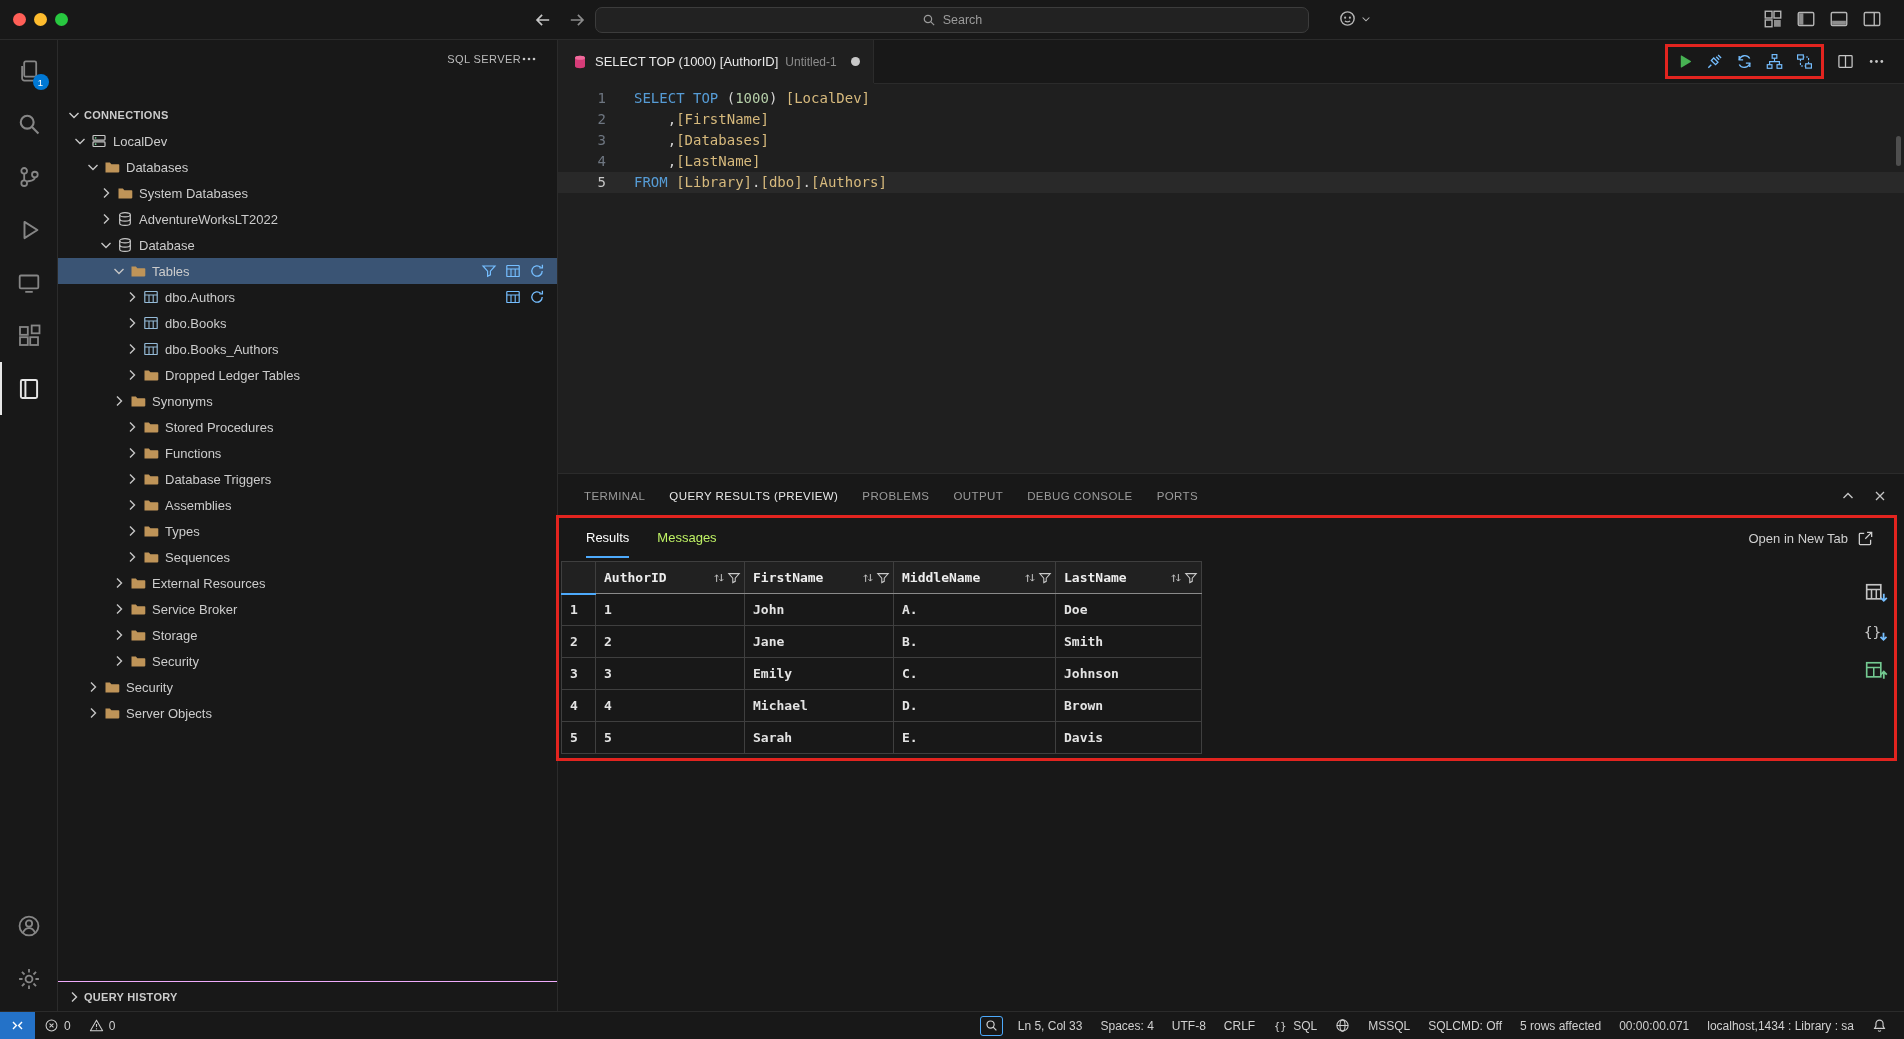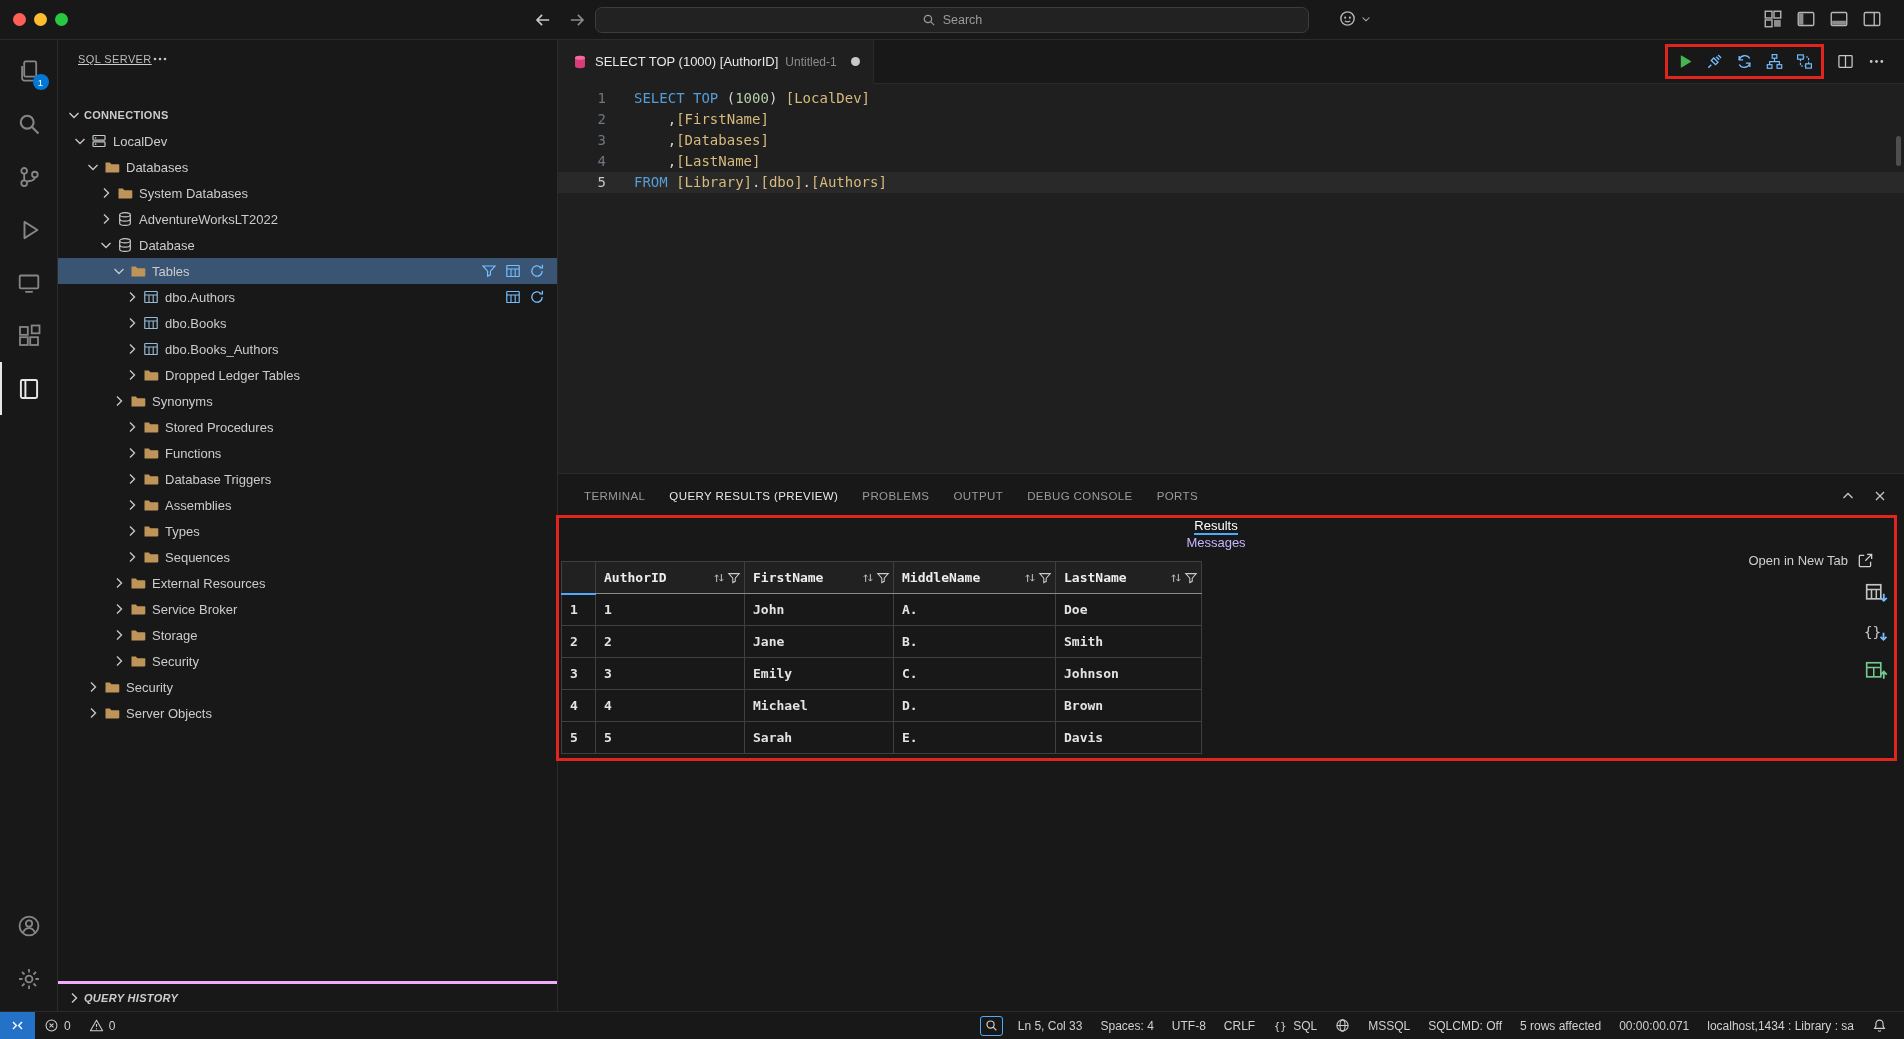--- a/index.html
+++ b/index.html
@@ -24,25 +24,25 @@
   
   #main{flex:1;display:flex;min-height:0;}
   .activitybar{width:58px;background:#181818;border-right:1px solid #2b2b2b;display:flex;flex-direction:column;align-items:center;padding-top:4px;flex:none;}
   .ab-item{width:58px;height:53px;display:flex;align-items:center;justify-content:center;position:relative;color:#868686;}
   .ab-item .ic.big{width:24px;height:24px;}
   .ab-item.active{color:#e7e7e7;box-shadow:inset 2px 0 0 #e7e7e7;}
   .badge{position:absolute;right:9px;bottom:7px;min-width:16px;height:16px;border-radius:9px;background:var(--badge);color:#fff;font-size:9.5px;display:flex;align-items:center;justify-content:center;padding:0 3px;}
   .ab-bottom{margin-top:auto;margin-bottom:6px;display:flex;flex-direction:column;align-items:center;}
   
   .sidebar{width:500px;background:#181818;border-right:1px solid #2b2b2b;flex:none;display:flex;flex-direction:column;}
-  .sb-header{height:38px;display:flex;align-items:center;justify-content:flex-start;padding:0 20px;flex:none;text-decoration:underline;}
+  .sb-header{height:38px;display:flex;align-items:center;justify-content:flex-end;padding:0 20px;flex:none;}
   .sb-title{font-size:11px;color:#bcbcbc;letter-spacing:.4px;}
   .section-row{height:26px;display:flex;align-items:center;padding-left:8px;gap:2px;font-size:11px;font-weight:bold;color:#cccccc;letter-spacing:.3px;flex:none;margin-top:24px;}
   .section-row .ic{width:16px;height:16px;color:#cccccc;}
-  .section-row.qh{margin-top:auto;height:30px;border-top:3px solid #f0abfc;font-style:italic;}
+  .section-row.qh{margin-top:auto;height:30px;border-top:1px solid #f0abfc;}
   #tree{flex:none;}
   .trow{height:26px;display:flex;align-items:center;position:relative;color:#cccccc;white-space:nowrap;}
   .trow.sel{background:var(--sel);}
   .tchev{color:#c5c5c5;margin-right:3px;}
   .ti{margin-right:6px;}
   .ti-folder{color:var(--folder);} .ti-database{color:#c8c8c8;} .ti-server{color:#c8c8c8;} .ti-table{color:#95bbd8;}
   .tactions{position:absolute;right:12px;top:5px;display:flex;gap:8px;color:var(--icblue);}
   
   .editorcol{flex:1;display:flex;flex-direction:column;min-width:0;background:#1f1f1f;}
   .tabbar{height:44px;background:#181818;border-bottom:1px solid #2b2b2b;display:flex;align-items:stretch;flex:none;}
@@ -65,22 +65,22 @@
   .ltext{white-space:pre;padding-left:28px;color:#d4d4d4;}
   .tk.kw{color:var(--kw);} .tk.num{color:var(--num);} .tk.id{color:var(--ident);}
   .scroll-decoration{position:absolute;right:3px;top:52px;width:5px;height:30px;background:#4f4f4f;border-radius:3px;}
   
   .panel{flex:1;background:#181818;border-top:1px solid #2b2b2b;display:flex;flex-direction:column;min-height:0;}
   .panel-tabbar{height:44px;display:flex;align-items:center;padding:0 16px 0 26px;flex:none;}
   .ptab{font-size:11.5px;letter-spacing:.4px;color:#9b9b9b;margin-right:24px;height:44px;display:inline-flex;align-items:center;border-bottom:1px solid transparent;}
   .ptab.active{color:#e7e7e7;border-bottom-color:#d7d7d7;}
   .panel-controls{margin-left:auto;display:flex;gap:16px;color:#c5c5c5;}
   .results{flex:1;position:relative;min-height:0;}
-  .results-header{height:40px;display:flex;align-items:center;padding:0 30px 0 28px;flex-direction:column;}
-  .rtab{font-size:13px;color:#c4b5fd;margin-right:28px;height:40px;display:inline-flex;align-items:center;border-bottom:2px solid transparent;}
+  .results-header{height:40px;display:flex;align-items:center;padding:0 30px 0 28px;}
+  .rtab{font-size:13px;color:#bef264;margin-right:28px;height:40px;display:inline-flex;align-items:center;border-bottom:2px solid transparent;}
   .rtab.active{color:#ffffff;border-bottom-color:var(--accent);}
   .open-new{margin-left:auto;display:flex;align-items:center;gap:9px;color:#d0d0d0;}
   .open-new .ic{width:17px;height:17px;}
   .results-body{position:relative;padding-left:3px;}
   #grid{border-collapse:collapse;table-layout:fixed;font-family:"DejaVu Sans Mono",monospace;font-size:13px;color:#e3e3e3;margin-top:3px;}
   #grid th,#grid td{border:1px solid #3f3f3f;height:32px;padding:0 8px;text-align:left;font-weight:bold;overflow:hidden;white-space:nowrap;}
   #grid th{background:#212121;color:#ededed;position:relative;border-bottom:1px solid #8a8a8a;}
   #grid th.corner{border-bottom:2px solid var(--accent);}
   .hicons{position:absolute;right:3px;top:50%;transform:translateY(-50%);display:flex;gap:1px;color:#c9c9c9;}
   .hicons .ic{width:14px;height:14px;}

